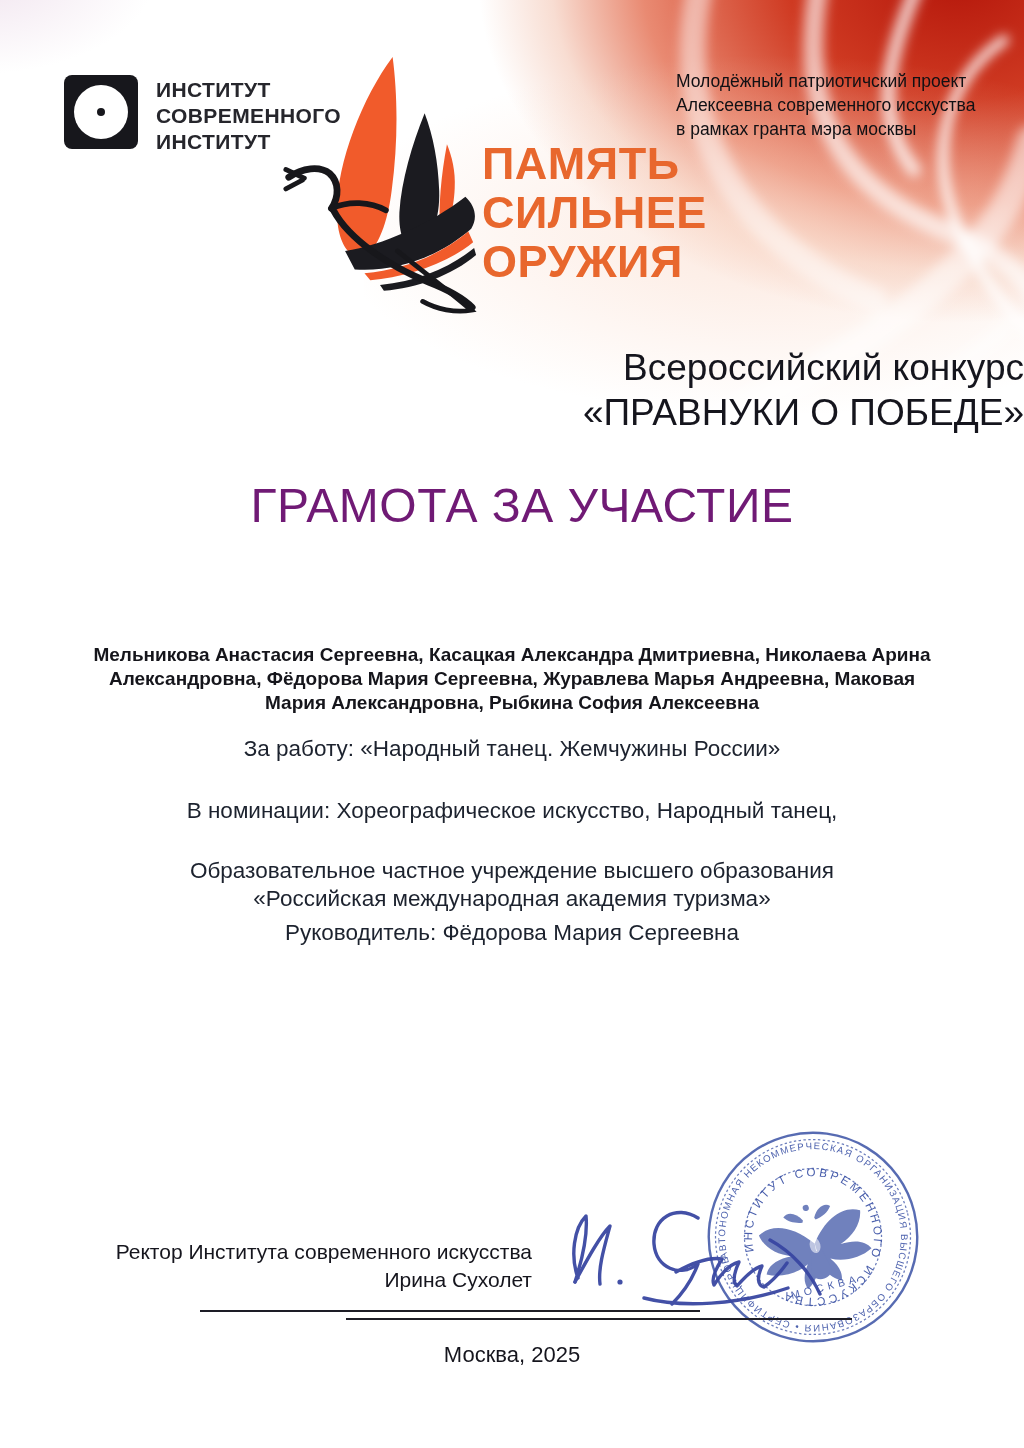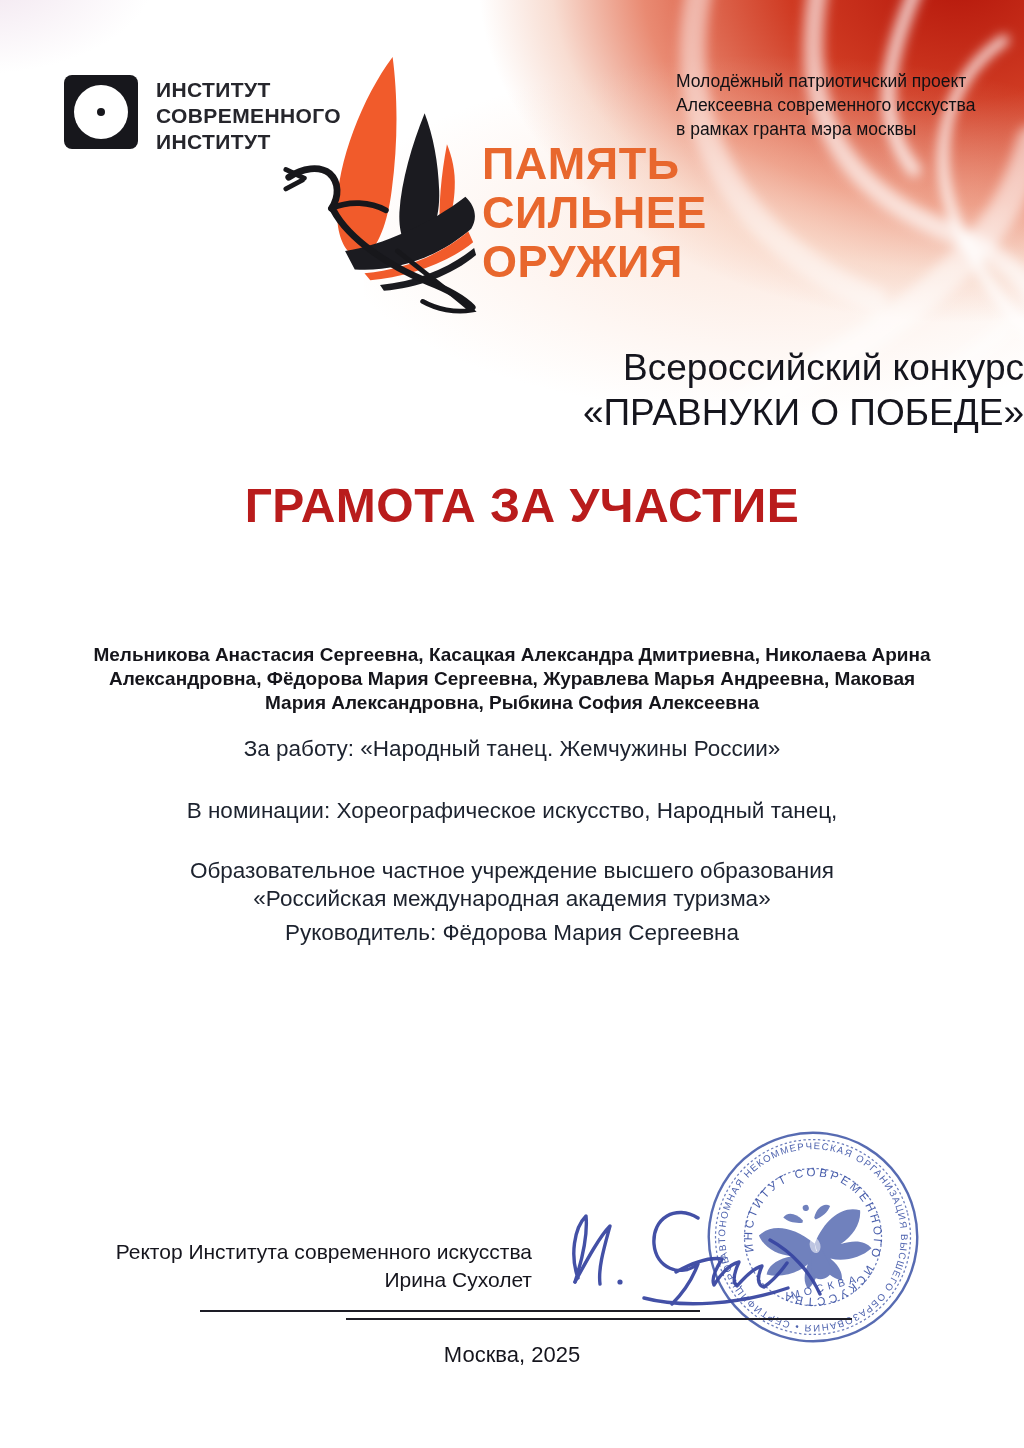--- a/index.html
+++ b/index.html
@@ -27,21 +27,21 @@
   .isa-mark { width:74px; height:74px; background:#17171c; border-radius:8px; position:relative; flex:none; }
   .isa-circle { position:absolute; left:10px; top:10px; width:54px; height:54px; background:#fff; border-radius:50%; }
   .isa-dot { position:absolute; left:33px; top:33px; width:8px; height:8px; background:#17171c; border-radius:50%; }
   .isa-text { margin-left:18px; padding-top:2px; font-size:21px; line-height:26px; font-weight:700; letter-spacing:.4px; color:#26262c; }
   .project-note { position:absolute; left:676px; top:69px; font-size:17.5px; line-height:24px; color:#101014; }
   .bird-logo { position:absolute; left:282px; top:55px; width:196px; height:262px; }
   .wordmark { position:absolute; left:482px; top:139px; font-size:45px; line-height:49px; font-weight:700; letter-spacing:.5px; color:#e8672d; }
   
   .cline { position:absolute; left:0; width:100%; text-align:center; }
   .contest { top:345px; font-size:37px; line-height:45px; color:#15151d;text-align:right; }
-  .diploma-title { top:478px; font-size:48px; font-weight:700; letter-spacing:.5px; color:#b91c1c;padding-left:20px; }
+  .diploma-title { top:478px; font-size:48px; font-weight:400; letter-spacing:.5px; color:#701a75;padding-left:20px; }
   .awarded { top:560px; font-size:39px; letter-spacing:1px; color:#15151d; }
   .recipients { top:643px; left:50%; width:860px; transform:translateX(-50%);
     font-size:19px; line-height:24px; font-weight:700; color:#15151b; text-align:center; position:absolute; }
   .work { top:736px; font-size:22.5px; color:#1c222e; }
   .nomination { top:797px; font-size:22.5px; line-height:27px; color:#1c222e; }
   .institution { top:857px; font-size:22.5px; line-height:28px; color:#1c222e; }
   .supervisor { top:920px; font-size:22.5px; color:#1c222e; }
   
   .rector { position:absolute; left:0; top:1238px; width:532px; text-align:right; font-size:21px; line-height:28px; color:#15151d; }
   .stamp { position:absolute; left:702px; top:1126px; width:222px; height:222px; }

